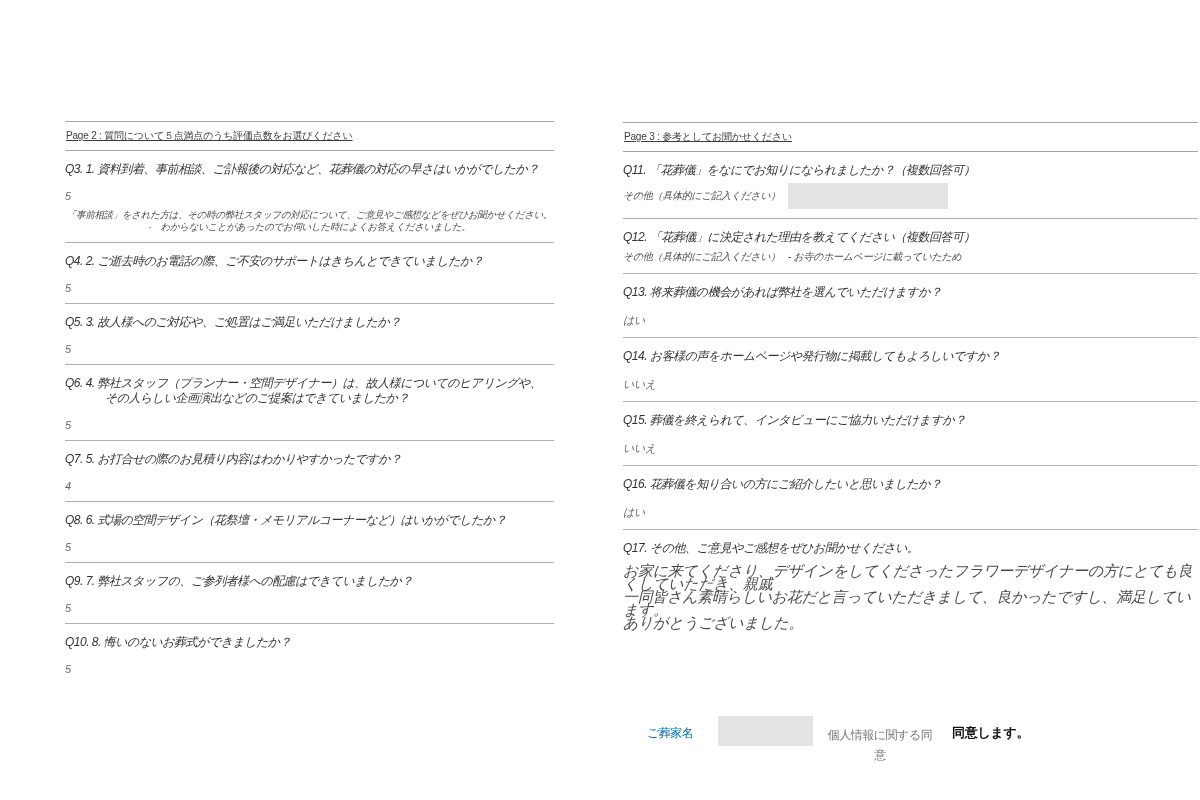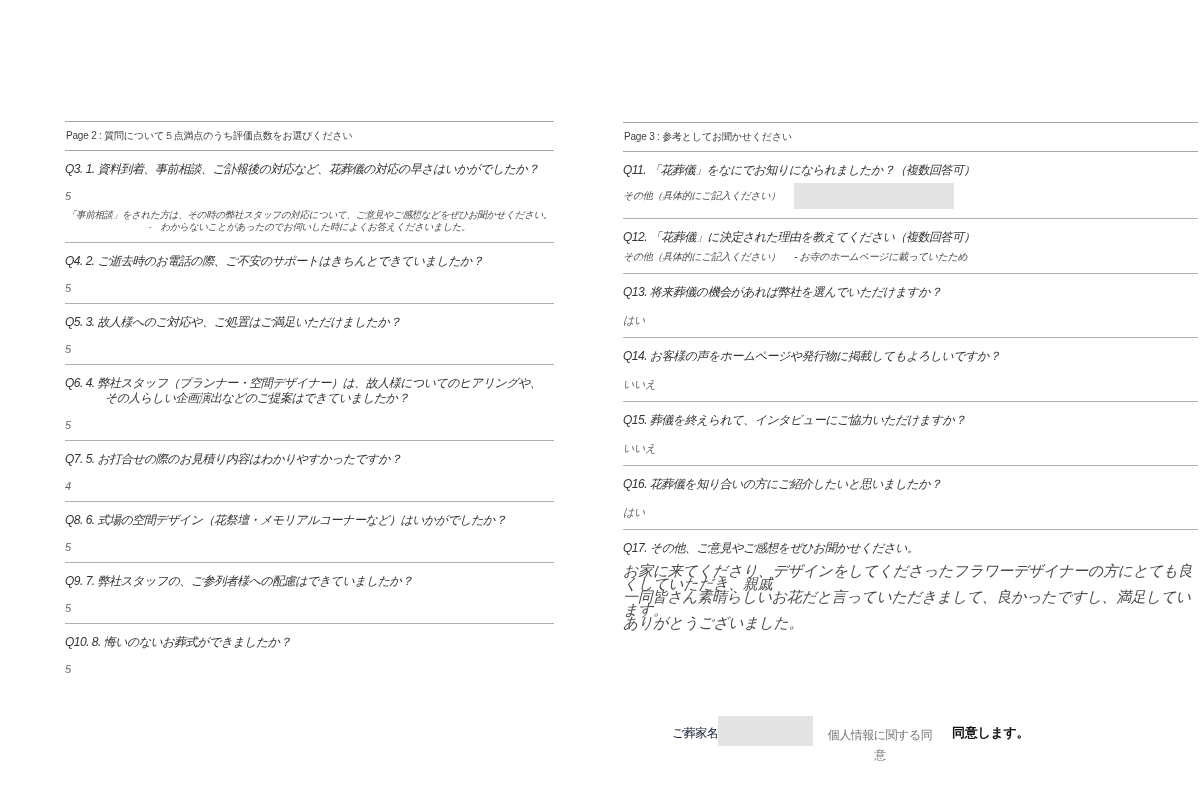--- a/index.html
+++ b/index.html
@@ -11,48 +11,49 @@
     overflow:hidden;
   }
   .column { position:absolute; border-top:1px solid #a6a6a6; }
   .col-left  { left:65px;  top:121px; width:489px; }
   .col-right { left:623px; top:122px; width:575px; }
 
   .col-header {
     font-size:10px; color:#3c3c3c; letter-spacing:-0.2px;
     padding:7px 1px 7px 1px;
     border-bottom:1px solid #a6a6a6;
+    text-decoration:underline;
   }
   .q-block { border-bottom:1px solid #b0b0b0; padding:11px 0 9px 0;font-style:italic; }
   .q-block.last { border-bottom:none; }
 
   .q-label {
     font-size:12px; line-height:15px; color:#333;
     letter-spacing:-0.5px; white-space:pre-line;
   }
   .col-left .q-label { padding-left:40px; text-indent:-40px; }
 
   .q-answer { margin-top:13px; font-size:11px; color:#666; letter-spacing:-0.3px; }
 
   .q-note {
     margin-top:7px; font-size:9.5px; line-height:12px; color:#4a4a4a;
     letter-spacing:-0.3px; white-space:pre-line;text-align:center;
   }
-  .q-sub-row { display:flex; align-items:center; margin-top:5px; gap:14px; }
+  .q-sub-row { display:flex; align-items:center; margin-top:5px; gap:8px; }
   .q-sub-label, .q-sub-answer { font-size:10px; color:#4a4a4a; letter-spacing:-0.3px; }
   .redact-box { width:160px; height:26px; background:#e4e4e4; flex:0 0 auto; }
 
   .q-answer-long {
     margin-top:8px; font-size:15px; line-height:13px; color:#4a4a4a;
     letter-spacing:-0.3px; white-space:pre-line;
   }
 
   .footer { position:absolute; left:623px; top:716px; width:577px; height:84px; }
   .footer > * { position:absolute; }
-  .f-family-label { left:49px; top:9px; font-size:12px; color:#0f172a; letter-spacing:-0.5px; }
+  .f-family-label { left:24px; top:9px; font-size:12px; color:#0369a1; letter-spacing:-0.5px; }
   .f-redact { left:95px; top:0; width:95px; height:30px; background:#e4e4e4; }
   .f-privacy {
     left:204px; top:9px; width:106px; text-align:center;
     font-size:12px; line-height:20px; color:#777; letter-spacing:-0.5px;
   }
   .f-consent { left:329px; top:8px; font-size:13px; font-weight:bold; color:#111; letter-spacing:-0.3px; }
   .f-note { left:255px; top:50px; font-size:14px; font-weight:bold; color:#111; letter-spacing:-0.3px; }
 </style>
 </head>
 <body>

